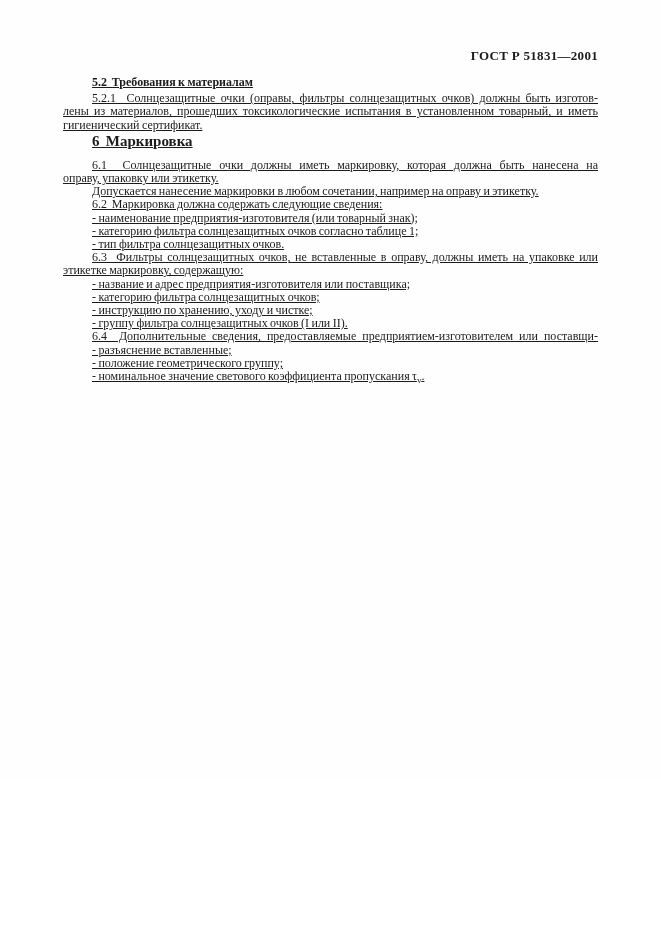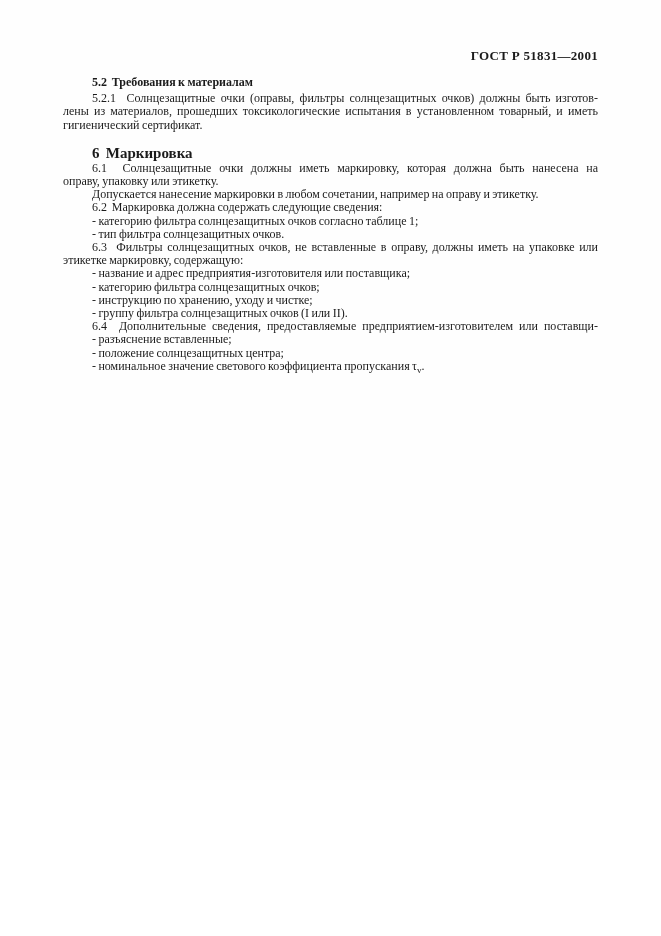--- a/index.html
+++ b/index.html
@@ -23,20 +23,21 @@
     font-size: 13px;
     line-height: 15px;
     letter-spacing: 0.3px;
   }
   .content {
     margin: 0 63px;
     width: 535px;
     font-size: 12px;
     line-height: 13.2px;
     word-spacing: -0.6px;
+    text-decoration: underline;
   }
   .line {
     min-height: 13.2px;
   }
   .indent {
     text-indent: 29px;
   }
   .jfull {
     text-align: justify;
     text-align-last: justify;
@@ -44,25 +45,26 @@
   .sec-title {
     font-weight: bold;
   }
   .s52-title {
     margin-top: 13px;
   }
   .s52-body {
     margin-top: 3px;
   }
   .s6-title {
-    margin-top: 12px;
+    margin-top: 0;
     font-size: 15px;
     line-height: 18px;
   }
   .s6-body {
+    margin-top: 9px;
   }
   sub {
     font-size: 9px;
     line-height: 0;
   }
   .page-number {
     position: absolute;
     top: 826px;
     right: 61px;
     font-size: 12.5px;
@@ -86,31 +88,32 @@
       <div class="line">гигиенический сертификат.</div>
     </div>
 
     <div class="line sec-title s6-title indent">6&nbsp; Маркировка</div>
 
     <div class="s6-body">
       <div class="line indent jfull">6.1&nbsp; Солнцезащитные очки должны иметь маркировку, которая должна быть нанесена на</div>
       <div class="line">оправу, упаковку или этикетку.</div>
       <div class="line indent">Допускается нанесение маркировки в любом сочетании, например на оправу и этикетку.</div>
       <div class="line indent">6.2&nbsp; Маркировка должна содержать следующие сведения:</div>
+      <div class="line indent">- наименование предприятия-изготовителя (или товарный знак);</div>
       <div class="line indent">- категорию фильтра солнцезащитных очков согласно таблице 1;</div>
       <div class="line indent">- тип фильтра солнцезащитных очков.</div>
       <div class="line indent jfull">6.3&nbsp; Фильтры солнцезащитных очков, не вставленные в оправу, должны иметь на упаковке или</div>
       <div class="line">этикетке маркировку, содержащую:</div>
       <div class="line indent">- название и адрес предприятия-изготовителя или поставщика;</div>
       <div class="line indent">- категорию фильтра солнцезащитных очков;</div>
       <div class="line indent">- инструкцию по хранению, уходу и чистке;</div>
       <div class="line indent">- группу фильтра солнцезащитных очков (I или II).</div>
       <div class="line indent jfull">6.4&nbsp; Дополнительные сведения, предоставляемые предприятием-изготовителем или поставщи-</div>
       <div class="line indent">- разъяснение вставленные;</div>
-      <div class="line indent">- положение солнцезащитных центра;</div>
+      <div class="line indent">- положение геометрического группу;</div>
       <div class="line indent"><span>- номинальное значение светового коэффициента пропускания τ</span><sub>v</sub><span>.</span></div>
     </div>
 
   </div>
 
   <div class="page-number">5</div>
 
 </div>
 
 </body></html>

